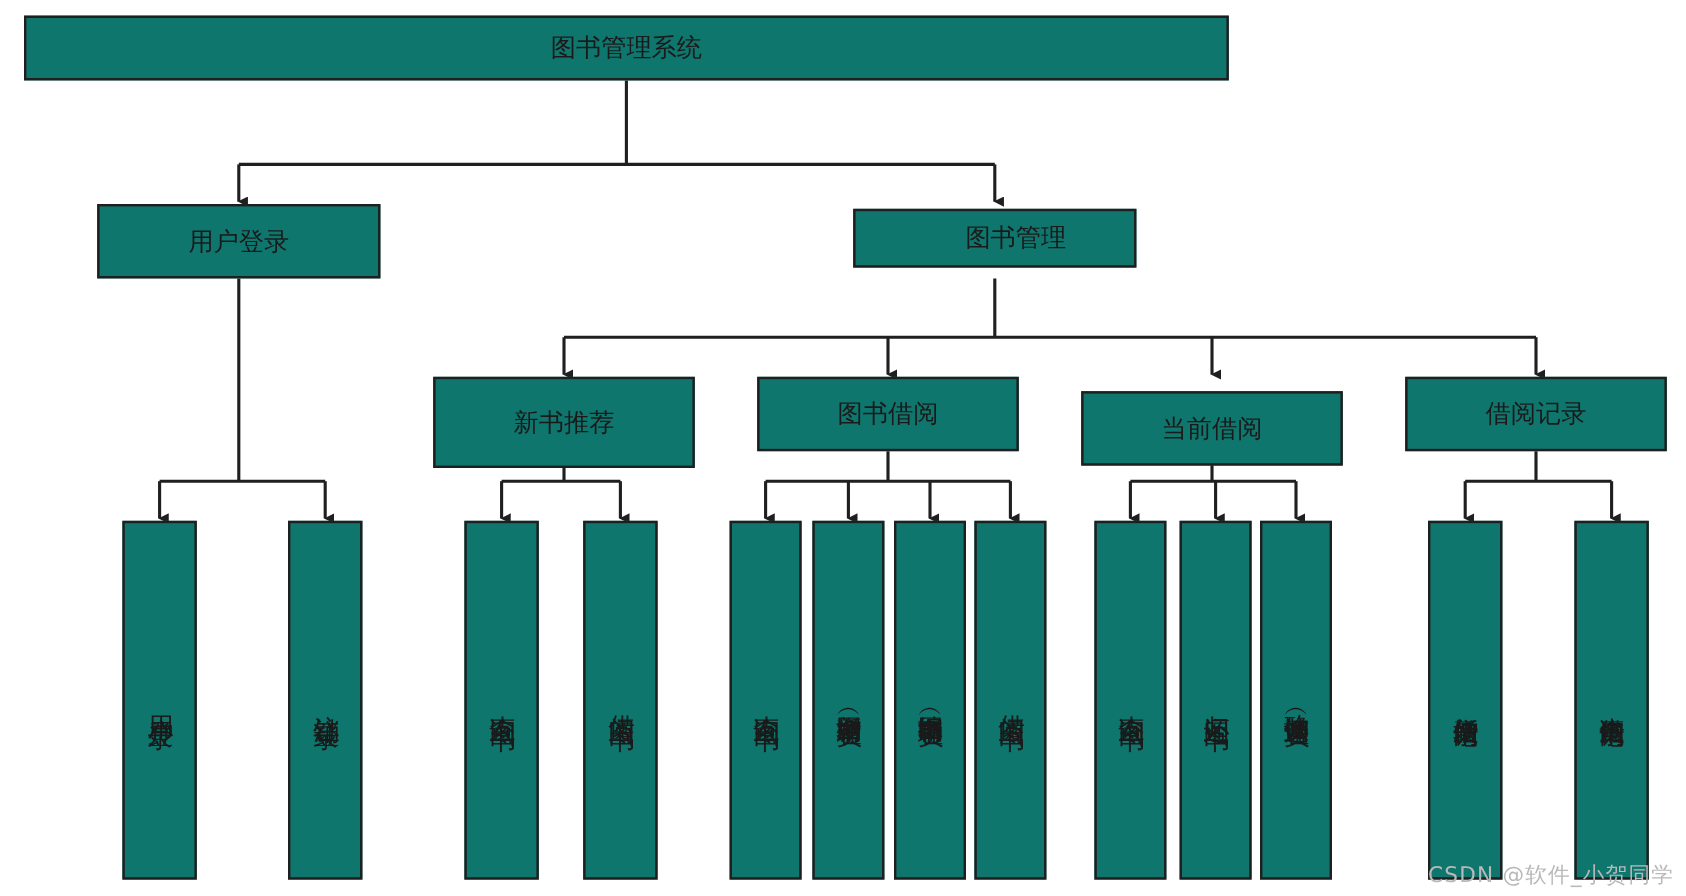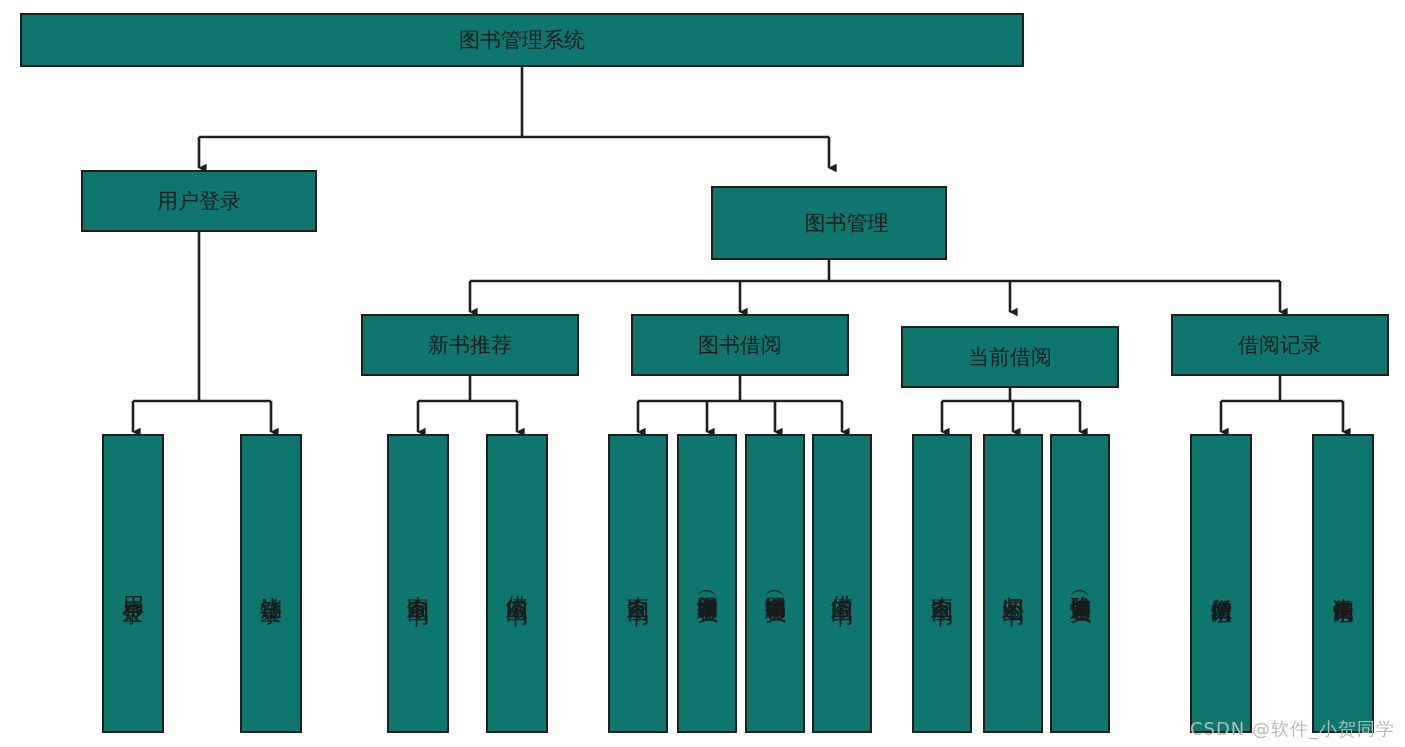--- a/index.html
+++ b/index.html
@@ -97,24 +97,24 @@
         <path d="M1343,401 L1343,432 " marker-end="url(#arrow)"></path>
       </g>
   </svg>
   <div id="nodes">
       <div class="node horiz" style="left: 20px; top: 13px; width: 1004px; height: 54px;">
         <span class="lbl">图书管理系统</span>
       </div>
       <div class="node horiz" style="left: 81px; top: 170px; width: 236px; height: 62px;">
         <span class="lbl">用户登录</span>
       </div>
-      <div class="node horiz" style="left: 711px; top: 186px; width: 236px; height: 74px; padding-left: 35px;">
+      <div class="node horiz" style="left: 711px; top: 174px; width: 236px; height: 49px; padding-left: 35px;">
         <span class="lbl">图书管理</span>
       </div>
-      <div class="node horiz" style="left: 361px; top: 314px; width: 218px; height: 62px;">
+      <div class="node horiz" style="left: 361px; top: 314px; width: 218px; height: 76px;">
         <span class="lbl">新书推荐</span>
       </div>
       <div class="node horiz" style="left: 631px; top: 314px; width: 218px; height: 62px;">
         <span class="lbl">图书借阅</span>
       </div>
       <div class="node horiz" style="left: 901px; top: 326px; width: 218px; height: 62px;">
         <span class="lbl">当前借阅</span>
       </div>
       <div class="node horiz" style="left: 1171px; top: 314px; width: 218px; height: 62px;">
         <span class="lbl">借阅记录</span>

